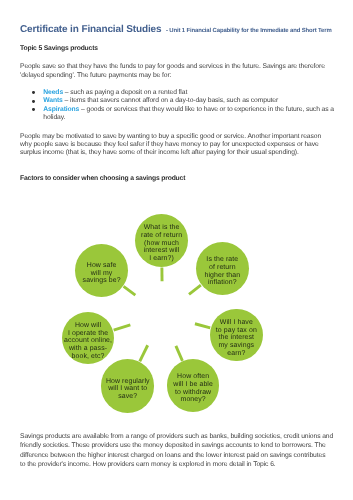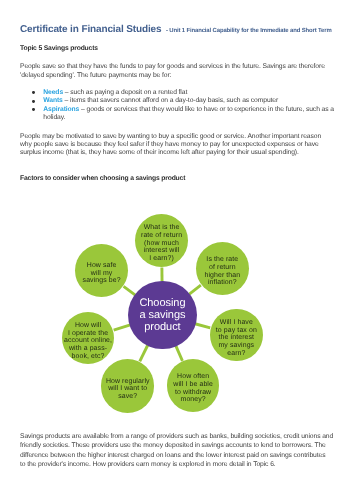--- a/index.html
+++ b/index.html
@@ -74,23 +74,20 @@
   <div class="diagram">
     <svg class="connectors" width="353" height="240" viewBox="0 0 353 240">
         <line x1="162.04" y1="95.35" x2="161.88" y2="81.50" stroke="#9ac73a" stroke-width="2.9"></line>
         <line x1="189.00" y1="108.32" x2="200.85" y2="99.09" stroke="#9ac73a" stroke-width="2.9"></line>
         <line x1="194.94" y1="137.77" x2="210.23" y2="141.90" stroke="#9ac73a" stroke-width="2.9"></line>
         <line x1="175.88" y1="159.86" x2="182.44" y2="174.93" stroke="#9ac73a" stroke-width="2.9"></line>
         <line x1="147.68" y1="159.24" x2="139.75" y2="175.47" stroke="#9ac73a" stroke-width="2.9"></line>
         <line x1="130.31" y1="138.98" x2="113.64" y2="144.15" stroke="#9ac73a" stroke-width="2.9"></line>
         <line x1="135.33" y1="109.08" x2="123.53" y2="100.42" stroke="#9ac73a" stroke-width="2.9"></line>
       </svg>
-    <div class="node center-node" style="left: 128.2px; top: 94.75px; width: 68.5px; height: 68.5px; background: rgb(92, 58, 147);">
-      <span><span>Choosing</span><br><span>a savings</span><br><span>product</span></span>
-    </div>
     <div class="node green" style="left: 135.1px; top: 27.9px; width: 52.9px; height: 52.9px; background: rgb(154, 199, 58);">
       <span><span>What is the</span><br><span>rate of return</span><br><span>(how much</span><br><span>interest will</span><br><span>I earn?)</span></span>
     </div>
     <div class="node green" style="left: 195.8px; top: 55.8px; width: 53.1px; height: 53.1px; background: rgb(154, 199, 58);">
       <span><span>Is the rate</span><br><span>of return</span><br><span>higher than</span><br><span>inflation?</span></span>
     </div>
     <div class="node green" style="left: 210px; top: 122.6px; width: 52.7px; height: 52.7px; background: rgb(154, 199, 58);">
       <span><span>Will I have</span><br><span>to pay tax on</span><br><span>the interest</span><br><span>my savings</span><br><span>earn?</span></span>
     </div>
     <div class="node green" style="left: 167px; top: 173.4px; width: 52.3px; height: 52.3px; background: rgb(154, 199, 58);">

